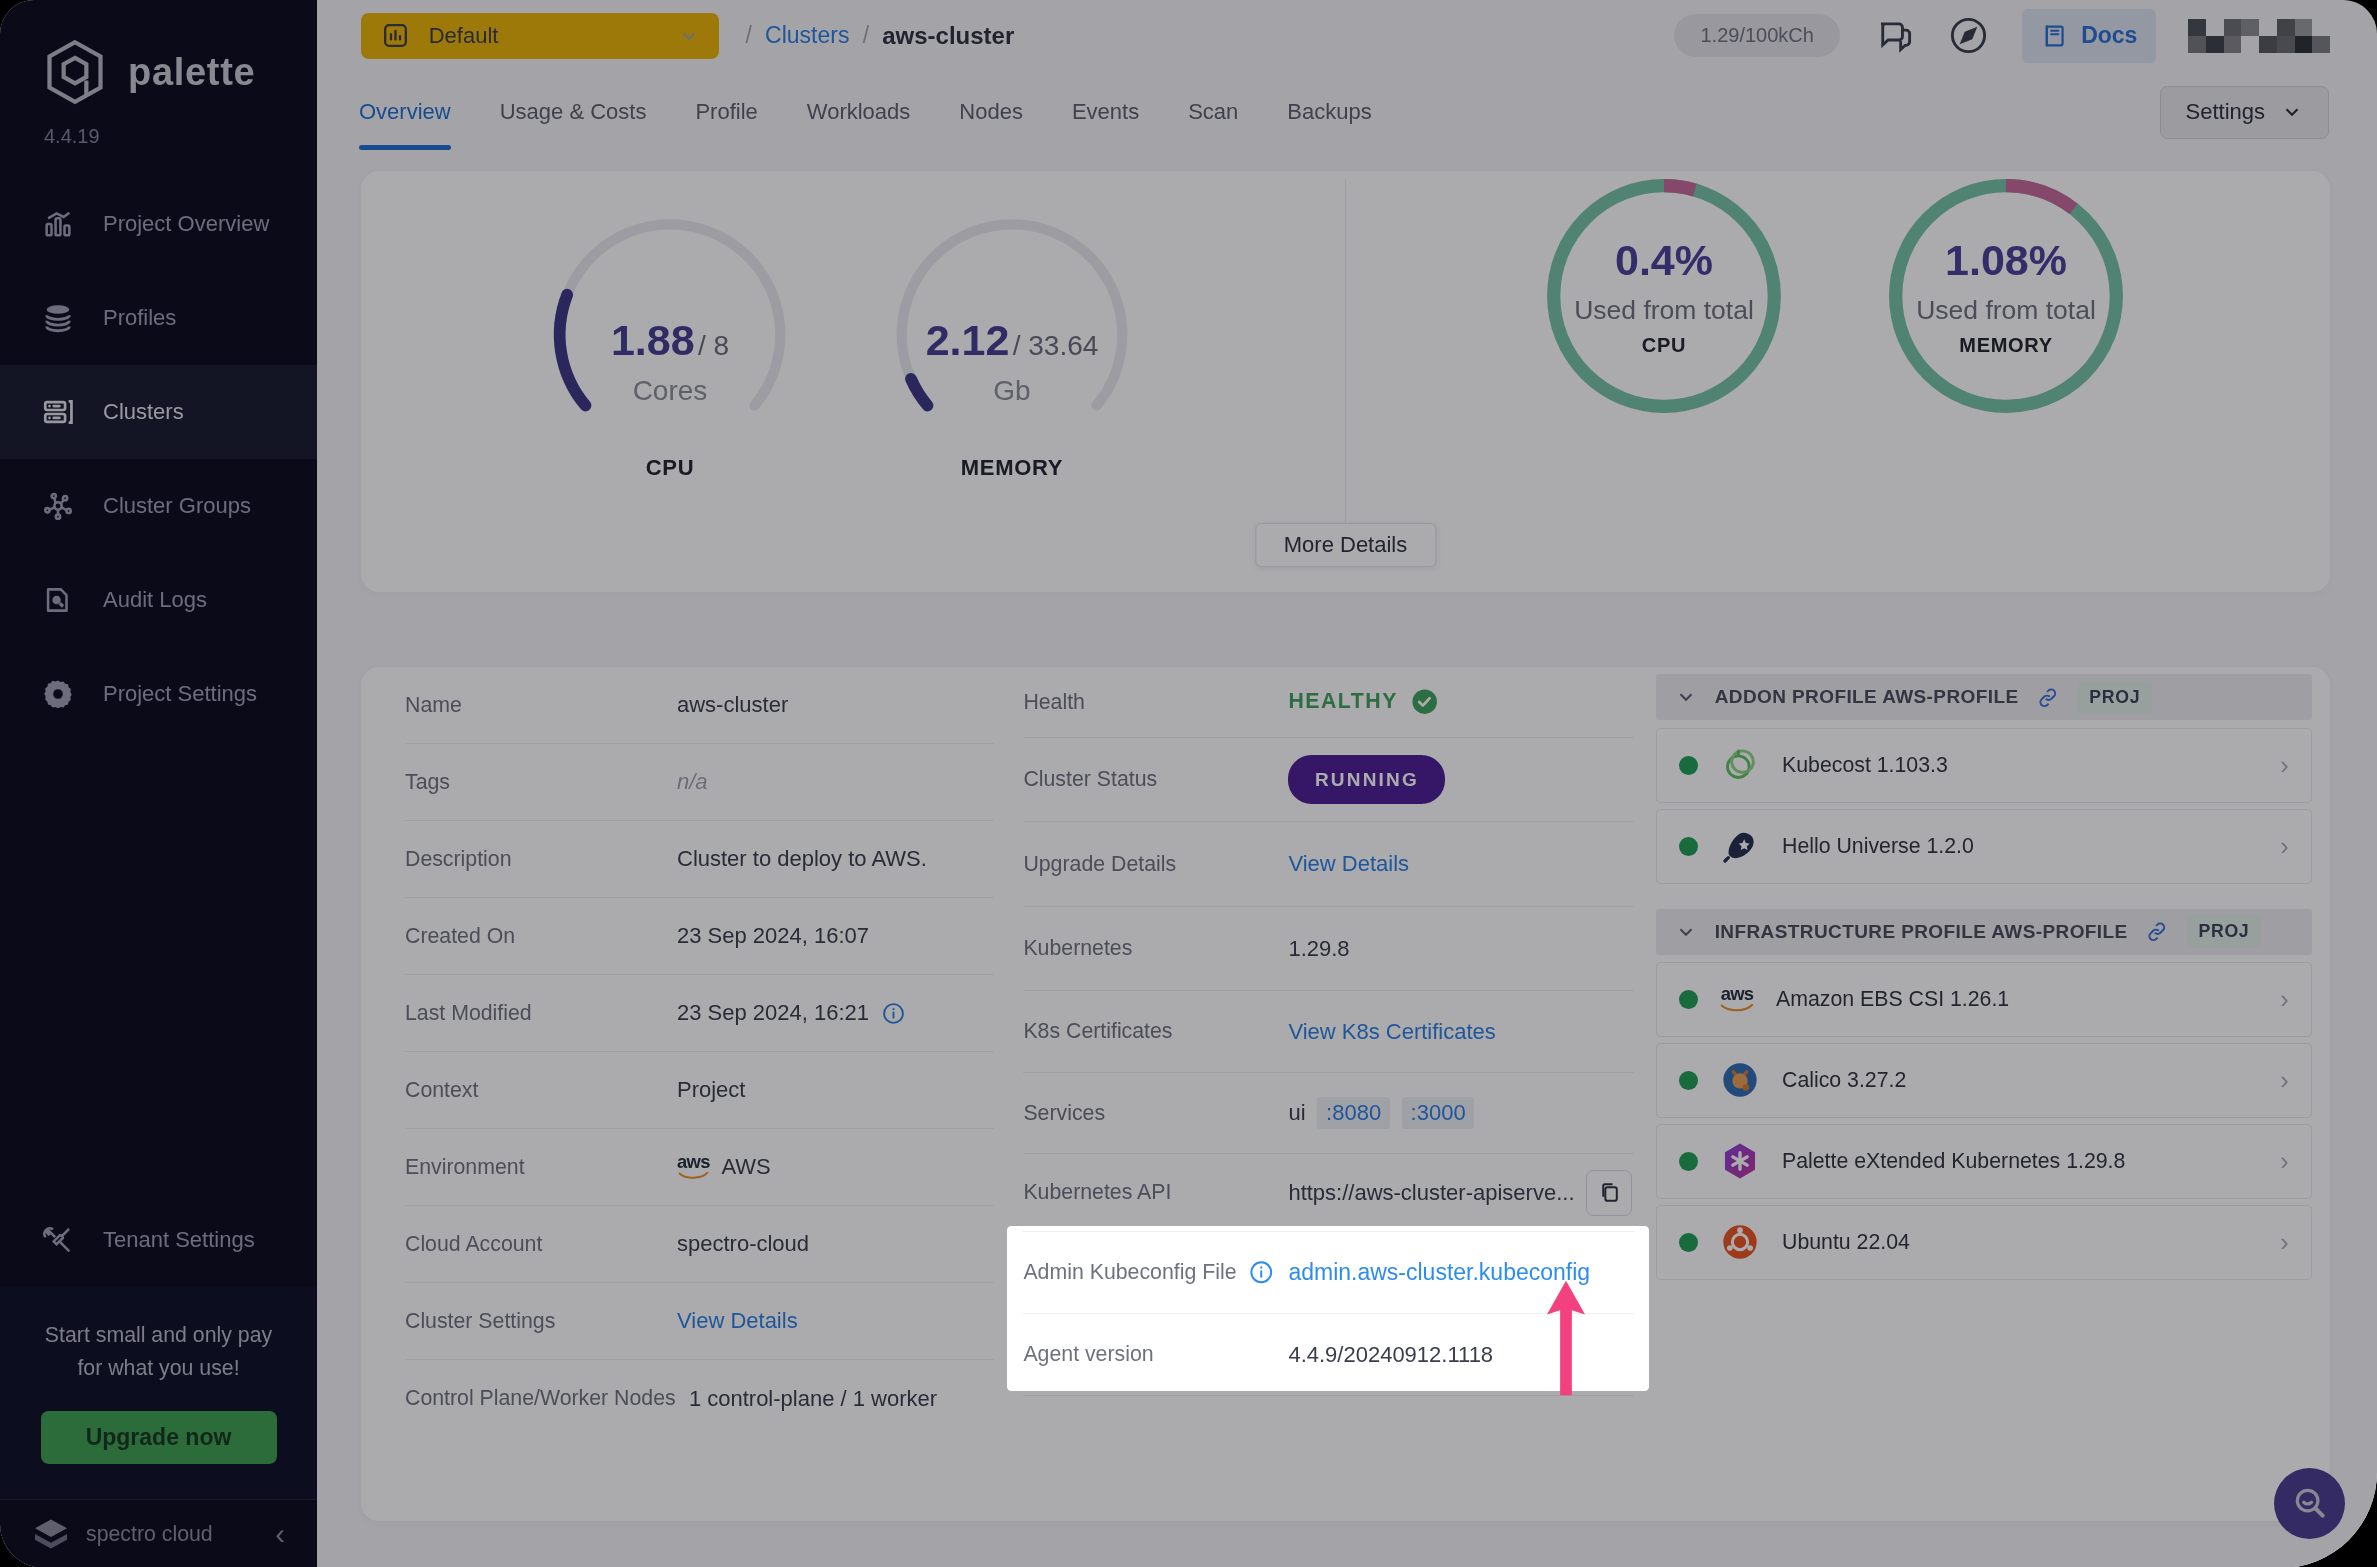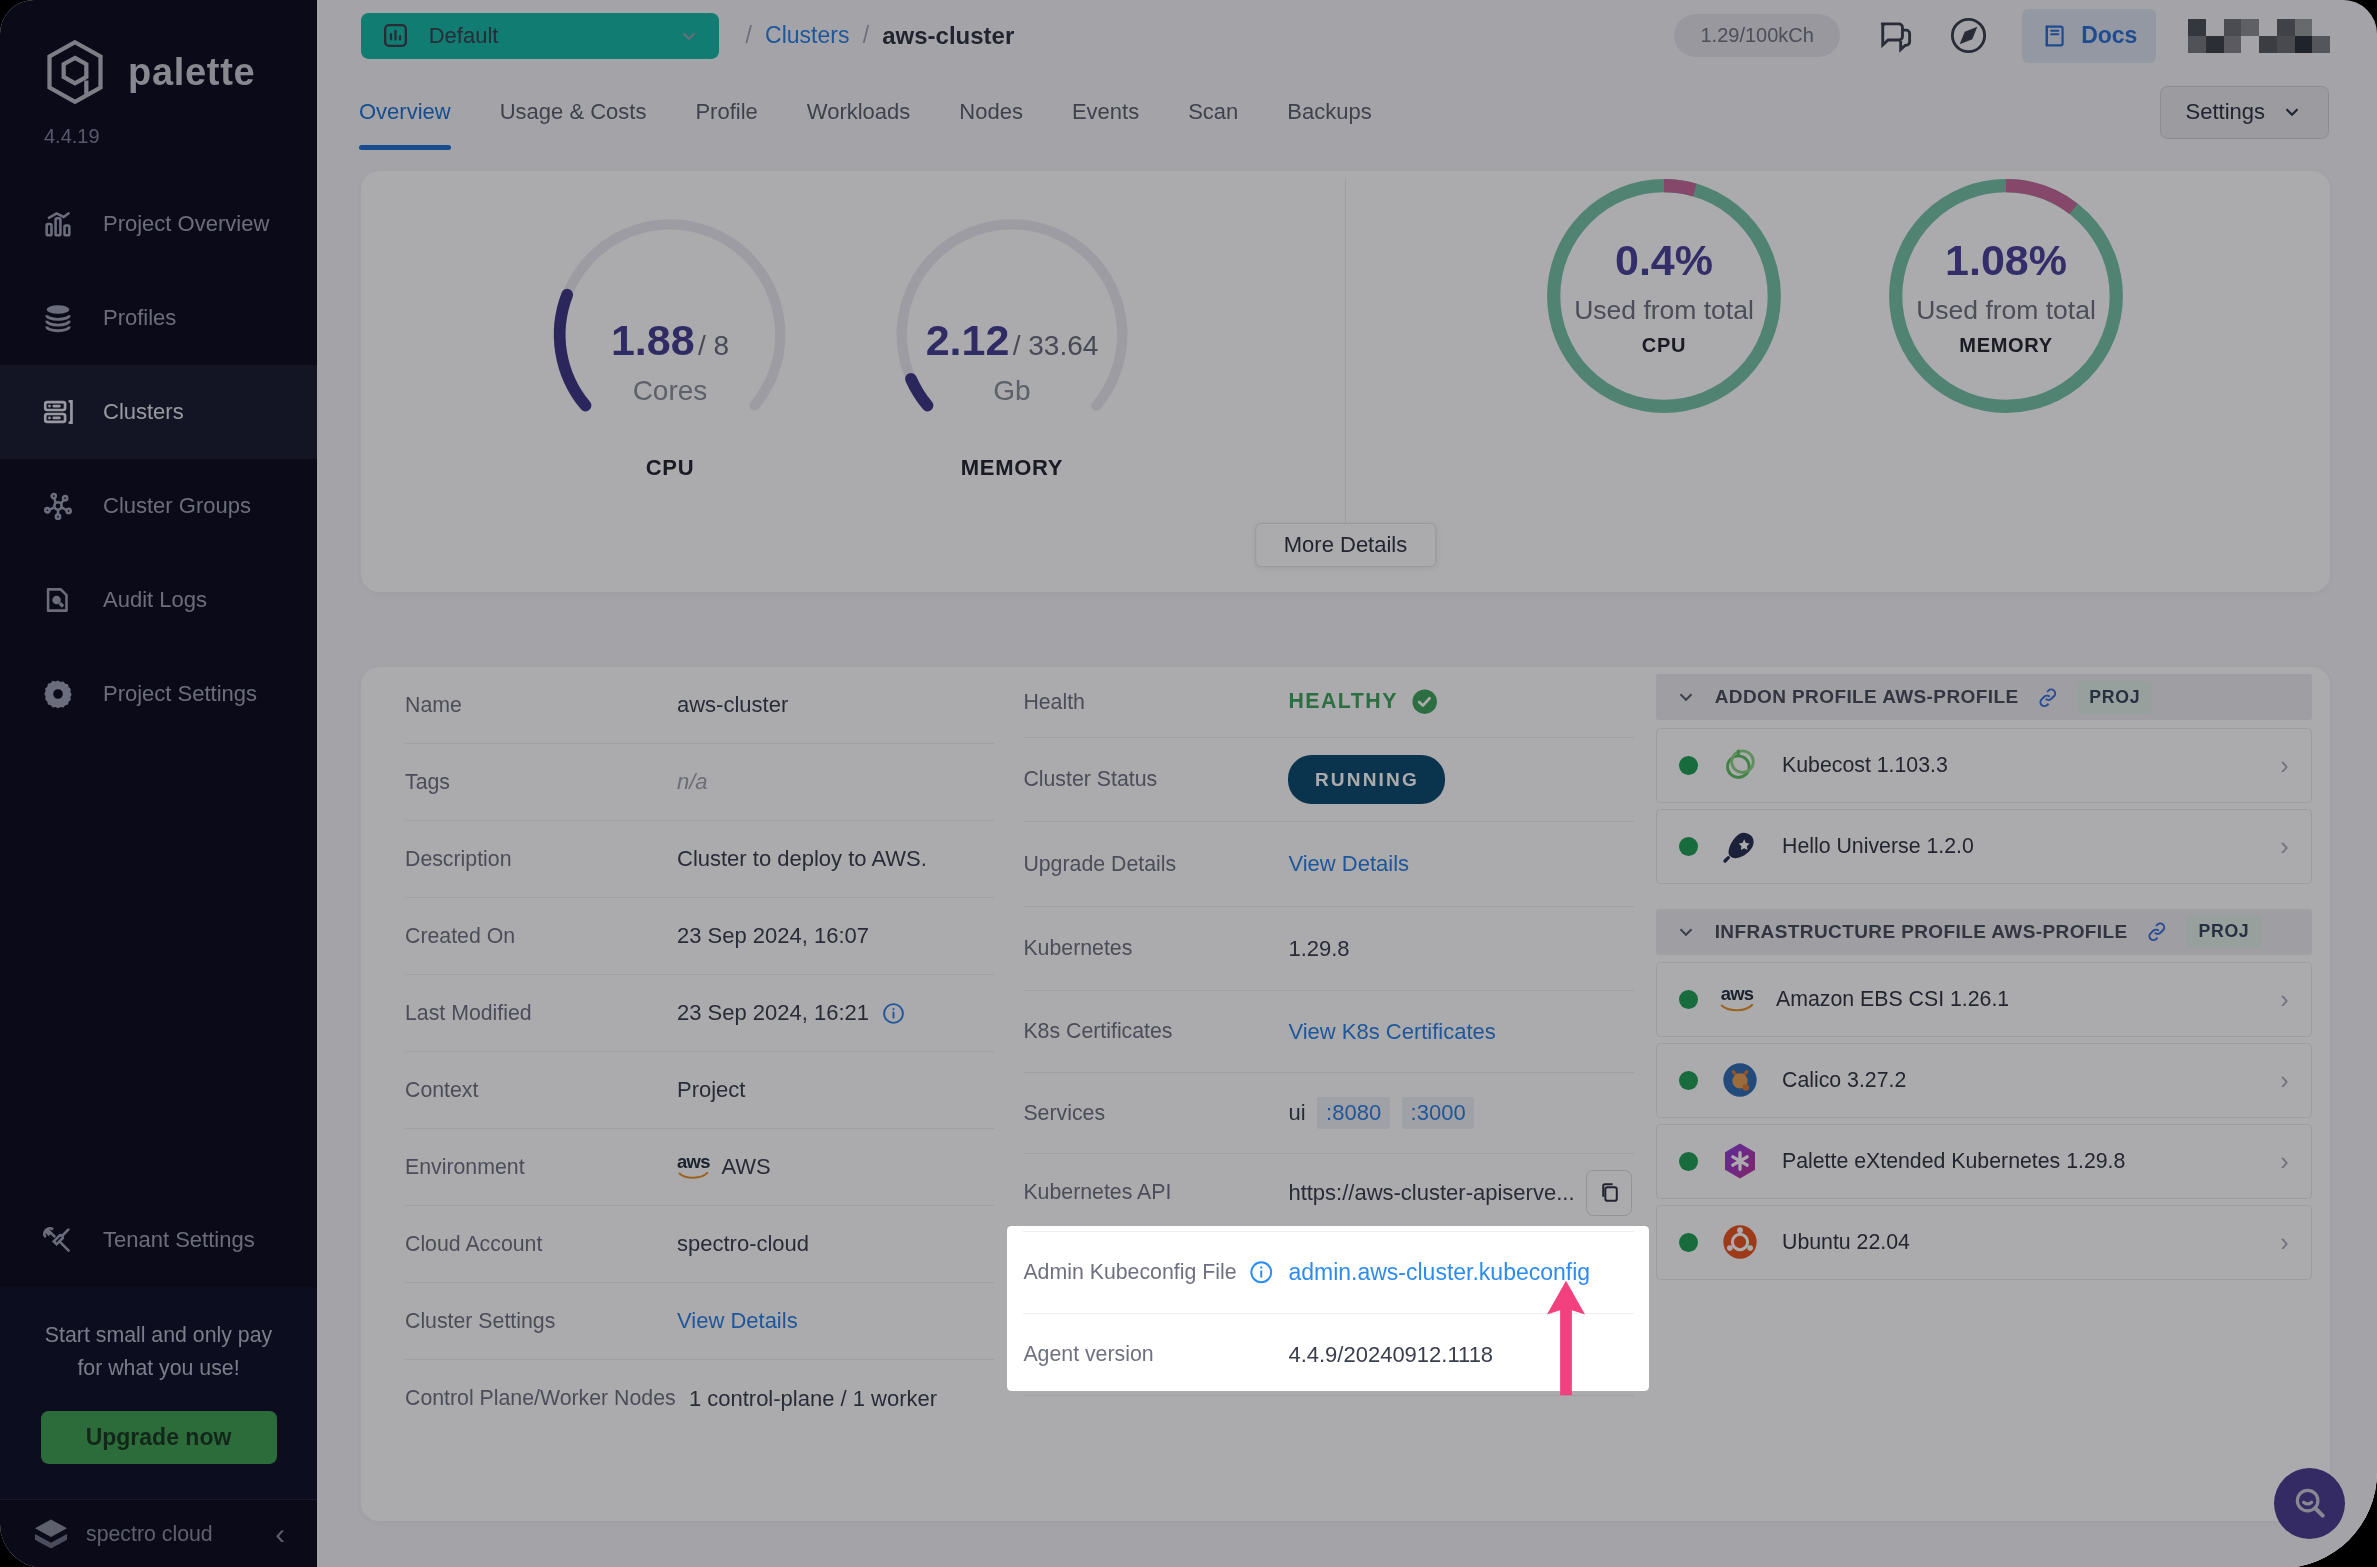--- a/index.html
+++ b/index.html
@@ -20,21 +20,21 @@
   .upsell{background:#10102a;padding:32px 25px 35px;text-align:center;}
   .upsell-text{color:#b7b9c8;font-size:21.3px;line-height:1.55;}
   .upgrade-btn{margin:26.5px auto 0;width:236px;height:53px;background:#3f9f51;border:none;border-radius:7.4px;
     color:#17381f;font-size:23px;font-weight:700;display:flex;align-items:center;justify-content:center;cursor:pointer;font-family:inherit;}
   .side-footer{height:69px;border-top:0.7px solid #23233c;display:flex;align-items:center;gap:16px;padding:0 32px;}
   .side-footer-label{color:#8b8da0;font-size:21.3px;}
   .collapse{margin-left:auto;color:#8b8da0;font-size:29.4px;line-height:1;cursor:pointer;}
 
   
   .topbar{position:absolute;left:317px;top:0;right:0;height:71px;display:flex;align-items:center;padding:0 29.4px 0 44px;}
-  .proj-select{width:358px;height:46px;background:#14b8a6;border-radius:7.4px;display:flex;align-items:center;gap:17.7px;padding:0 19px;cursor:pointer;}
+  .proj-select{width:358px;height:46px;background:#eab308;border-radius:7.4px;display:flex;align-items:center;gap:17.7px;padding:0 19px;cursor:pointer;}
   .proj-label{font-size:22px;color:#3a3d4c;flex:1;}
   .crumb{display:flex;align-items:center;gap:13.2px;margin-left:26.5px;font-size:23px;}
   .crumb .slash{color:#a2a4af;}
   .crumb-link{color:#2b7fe3;cursor:pointer;}
   .crumb-cur{color:#2e3140;font-weight:700;font-size:24px;}
   .top-right{margin-left:auto;display:flex;align-items:center;gap:32px;}
   .credits{height:43px;padding:0 26.5px;background:#e2e2e8;border-radius:22px;display:flex;align-items:center;
     font-size:20px;color:#70727f;}
   .docs-box{height:54px;background:#dde3ee;border-radius:5.9px;display:flex;align-items:center;gap:11.8px;padding:0 19px;cursor:pointer;}
   .docs-label{color:#2b6fd4;font-size:23px;font-weight:700;}
@@ -82,21 +82,21 @@
   .col-mid{width:640px;flex:0 0 auto;padding-left:29.4px;}
   .col-right{flex:1;padding-left:22px;padding-top:7.4px;}
   .lrow{height:77px;display:flex;align-items:center;border-bottom:0.7px solid #ededf2;}
   .mrow{display:flex;align-items:center;border-bottom:0.7px solid #ededf2;}
   .rlabel{width:272px;flex:0 0 auto;font-size:21.3px;color:#6f7180;}
   .mrow .rlabel{width:265px;display:flex;align-items:center;gap:11.8px;}
   .rvalue{font-size:22px;color:#3a3d4d;display:flex;align-items:center;gap:11.8px;}
   .muted-italic{color:#9fa1ad;font-style:italic;}
   .link{color:#2b7fe3;cursor:pointer;}
   .healthy{color:#3fa35c;font-weight:700;letter-spacing:1.5px;font-size:21.3px;display:flex;align-items:center;gap:11.8px;}
-  .pill-running{background:#0c4a6e;color:#fff;font-weight:700;letter-spacing:2.2px;font-size:19px;border-radius:23.6px;padding:13.2px 26.5px;}
+  .pill-running{background:#4c1d95;color:#fff;font-weight:700;letter-spacing:2.2px;font-size:19px;border-radius:23.6px;padding:13.2px 26.5px;}
   .chip{background:#edf0f6;border-radius:2.9px;padding:2.9px 8.8px;color:#2b7fe3;cursor:pointer;}
   .api-val{max-width:309px;overflow:hidden;text-overflow:ellipsis;white-space:nowrap;}
   .copy-btn{width:46px;height:46px;border:1.5px solid #d9dadf;border-radius:7.4px;display:flex;align-items:center;justify-content:center;background:#fff;cursor:pointer;}
 
   
   .cp-title{font-size:23px;color:#3b3e4d;margin:5.9px 0 20.6px 2.9px;}
   .cp-group-h{height:46px;background:#ececf0;border-radius:2.9px;display:flex;align-items:center;gap:17.7px;padding:0 19px;margin-bottom:7.4px;cursor:pointer;}
   .cp-group-title{font-size:19px;font-weight:700;color:#4a4d5c;letter-spacing:0.4px;}
   .badge{background:#e2efe7;border-radius:4.4px;padding:5.9px 11.8px;font-size:17.7px;font-weight:700;color:#37455a;letter-spacing:0.7px;}
   .cp-row{height:75px;border:0.7px solid #e8e8ed;border-radius:4.4px;display:flex;align-items:center;gap:22px;padding:0 22px;margin-bottom:5.9px;background:#fff;cursor:pointer;}

